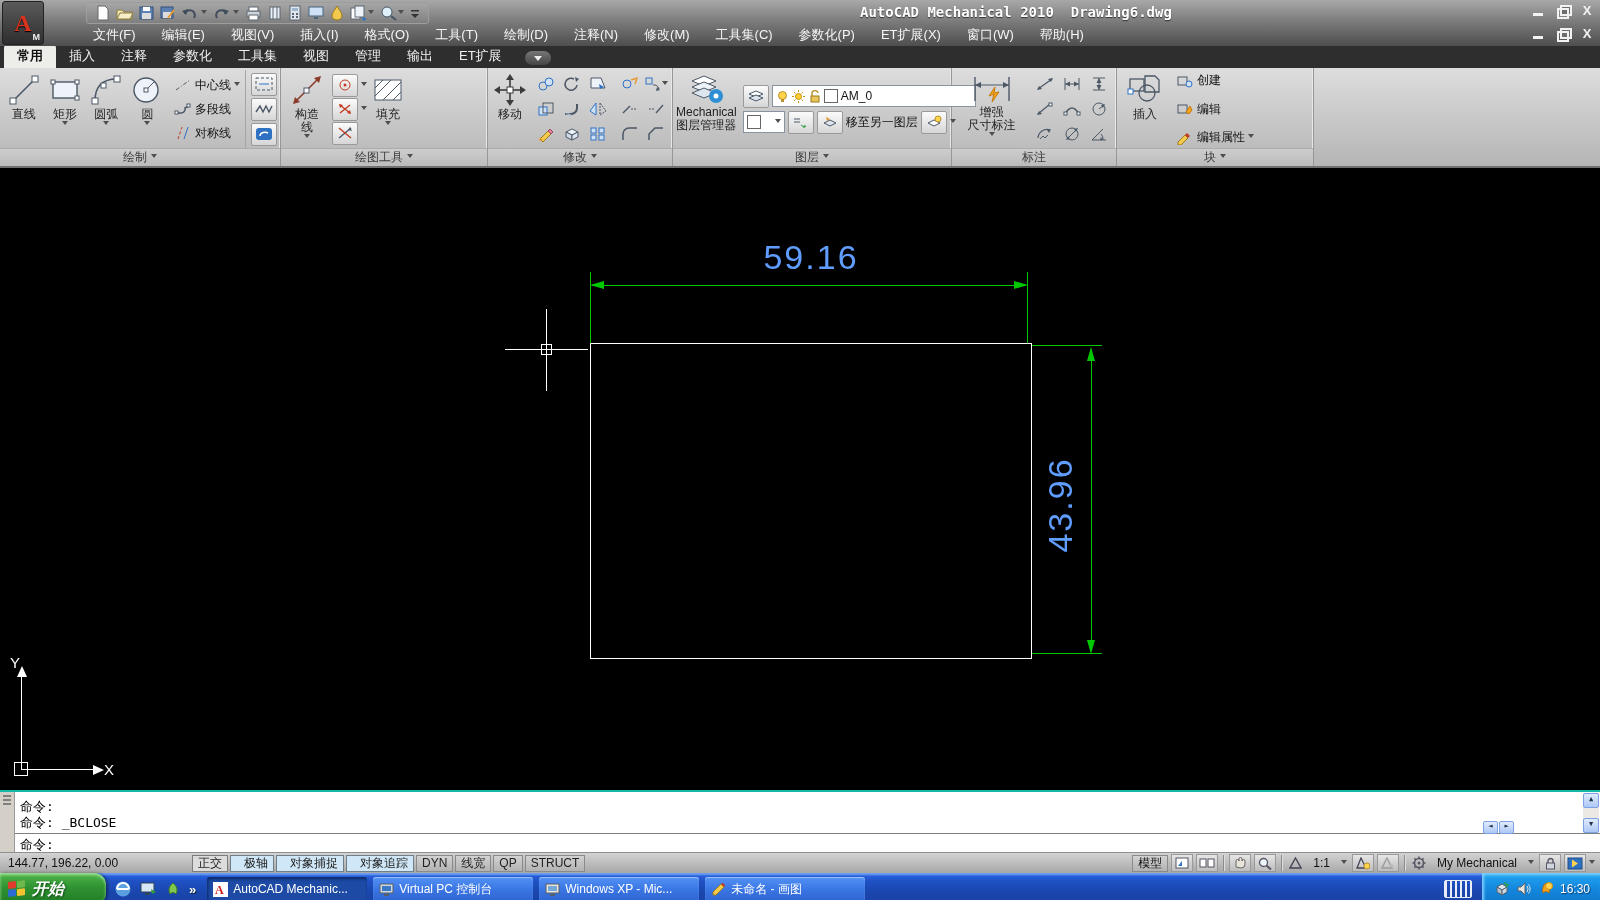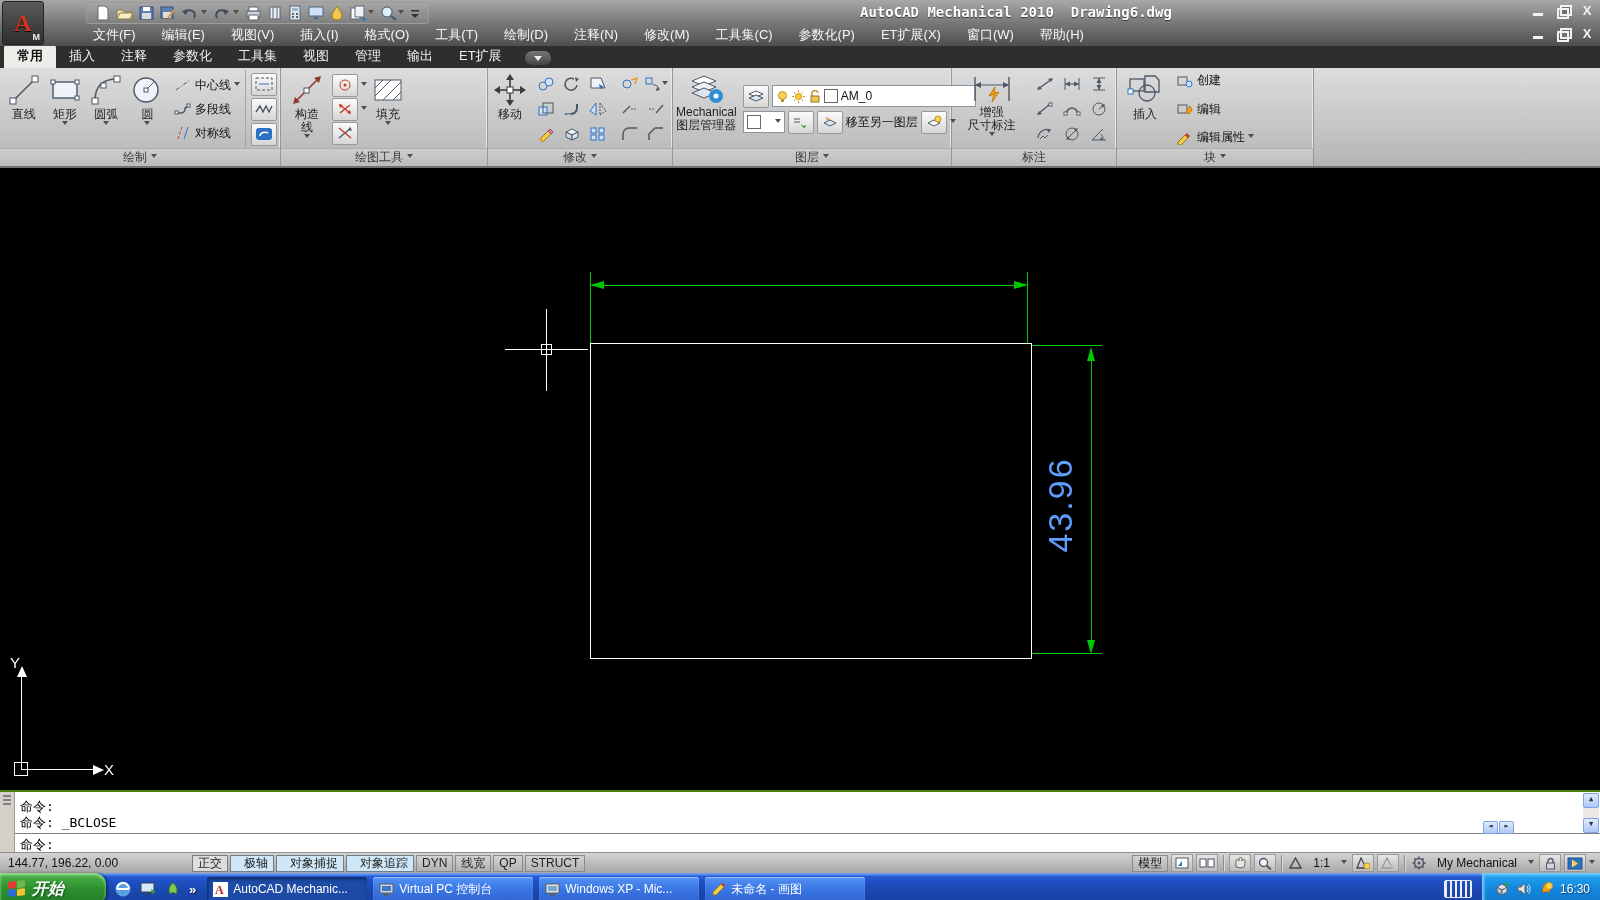--- a/index.html
+++ b/index.html
@@ -74,21 +74,21 @@
   .a-left{left:590px;top:113px;border-top:4px solid transparent;border-bottom:4px solid transparent;border-right:14px solid #00c800;}
   .a-right{left:1014px;top:113px;border-top:4px solid transparent;border-bottom:4px solid transparent;border-left:14px solid #00c800;}
   .a-up{left:1087px;top:179px;border-left:4px solid transparent;border-right:4px solid transparent;border-bottom:14px solid #00c800;}
   .a-down{left:1087px;top:472px;border-left:4px solid transparent;border-right:4px solid transparent;border-top:14px solid #00c800;}
   .wh{background:#fff;position:absolute;}
   .pickbox{position:absolute;left:541px;top:176px;width:9px;height:9px;border:1px solid #fff;}
   .ucs-label{position:absolute;color:#fff;font-size:15px;font-family:"Liberation Sans",sans-serif;}
   .ucs-tri{position:absolute;width:0;height:0;}
 
   
-  .cmd{position:relative;height:60px;background:#fff;border-top:2px solid #4d7c0f;
+  .cmd{position:relative;height:60px;background:#fff;border-top:2px solid #14b8a6;
     font-family:"DejaVu Sans Mono",monospace;font-size:13px;color:#000;}
   .cmd-grip{position:absolute;left:0;top:0;bottom:0;width:14px;background:#d4d0c8;border-right:1px solid #9a9a9a;}
   .cmd-grip::before{content:"";position:absolute;left:3px;top:3px;width:8px;height:10px;
     background:repeating-linear-gradient(#808080 0 2px,#d4d0c8 2px 4px);}
   .cmd-line{position:absolute;left:20px;white-space:pre;}
   .cmd-div{position:absolute;left:15px;right:0;top:41px;border-top:1px solid #808080;}
   .vscroll{position:absolute;right:1px;top:1px;width:16px;height:40px;background:#ece9e4;
     display:flex;flex-direction:column;justify-content:space-between;}
   .sbtn{height:13px;background:linear-gradient(#e0ebfd,#aec8f5);border:1px solid #7da2e8;border-radius:2px;
     font-size:7px;line-height:11px;text-align:center;color:#234;}
@@ -781,20 +781,21 @@
 
   <div class="canvas">
 
     <div class="rect"></div>
 
     <div class="g" style="left:590px;top:104px;width:1px;height:71px"></div>
     <div class="g" style="left:1027px;top:104px;width:1px;height:71px"></div>
     <div class="g" style="left:592px;top:117px;width:434px;height:1px"></div>
     <i class="arr a-left"></i>
     <i class="arr a-right"></i>
+    <div class="dimtext dt-h">59.16</div>
 
     <div class="g" style="left:1032px;top:177px;width:70px;height:1px"></div>
     <div class="g" style="left:1032px;top:485px;width:70px;height:1px"></div>
     <div class="g" style="left:1091px;top:181px;width:1px;height:293px"></div>
     <i class="arr a-up"></i>
     <i class="arr a-down"></i>
     <div class="dimtext dt-v">43.96</div>
 
     <div class="wh" style="left:546px;top:141px;width:1px;height:82px"></div>
     <div class="wh" style="left:505px;top:181px;width:83px;height:1px"></div>

